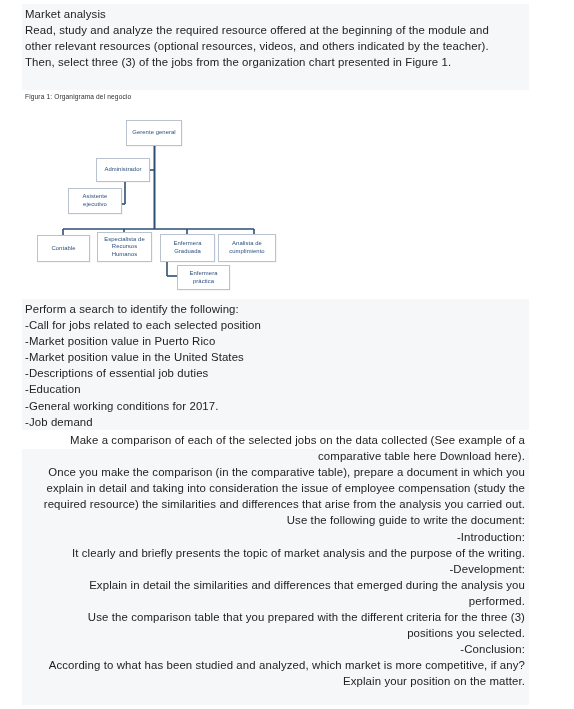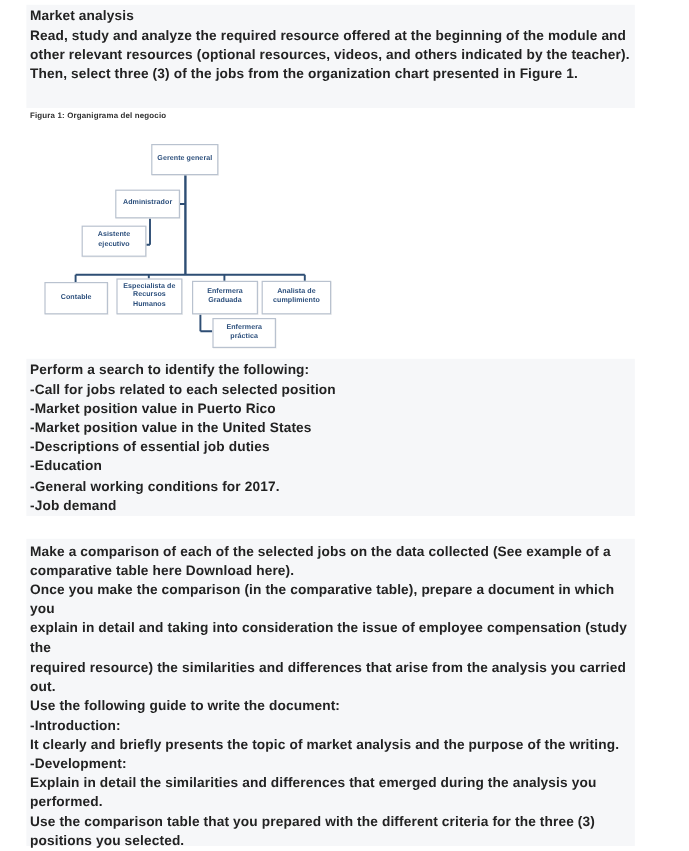--- a/index.html
+++ b/index.html
@@ -14,21 +14,20 @@
     font-family: "Liberation Sans", sans-serif;
     overflow: hidden;
   }
 
   .page {
     position: absolute;
     left: 0; top: 0;
     width: 574px;
     height: 597px;
     background: #ffffff;
-    font-weight: bold;
   }
 
   
   .band {
     position: absolute;
     left: 22px;
     width: 507px;
     background: #f6f7f9;
   }
 
@@ -159,21 +158,21 @@
   <div class="txt" style="top:301px;">Perform a search to identify the following:
 -Call for jobs related to each selected position
 -Market position value in Puerto Rico
 -Market position value in the United States
 -Descriptions of essential job duties
 -Education
 -General working conditions for 2017.
 -Job demand</div>
 
   <div class="band" id="band-closing"></div>
-  <div class="txt" style="top:452px;">Make a comparison of each of the selected jobs on the data collected (See example of a
+  <div class="txt" style="top:432px;text-align:right;">Make a comparison of each of the selected jobs on the data collected (See example of a
 comparative table here Download here).
 Once you make the comparison (in the comparative table), prepare a document in which you
 explain in detail and taking into consideration the issue of employee compensation (study the
 required resource) the similarities and differences that arise from the analysis you carried out.
 Use the following guide to write the document:
 -Introduction:
 It clearly and briefly presents the topic of market analysis and the purpose of the writing.
 -Development:
 Explain in detail the similarities and differences that emerged during the analysis you
 performed.

